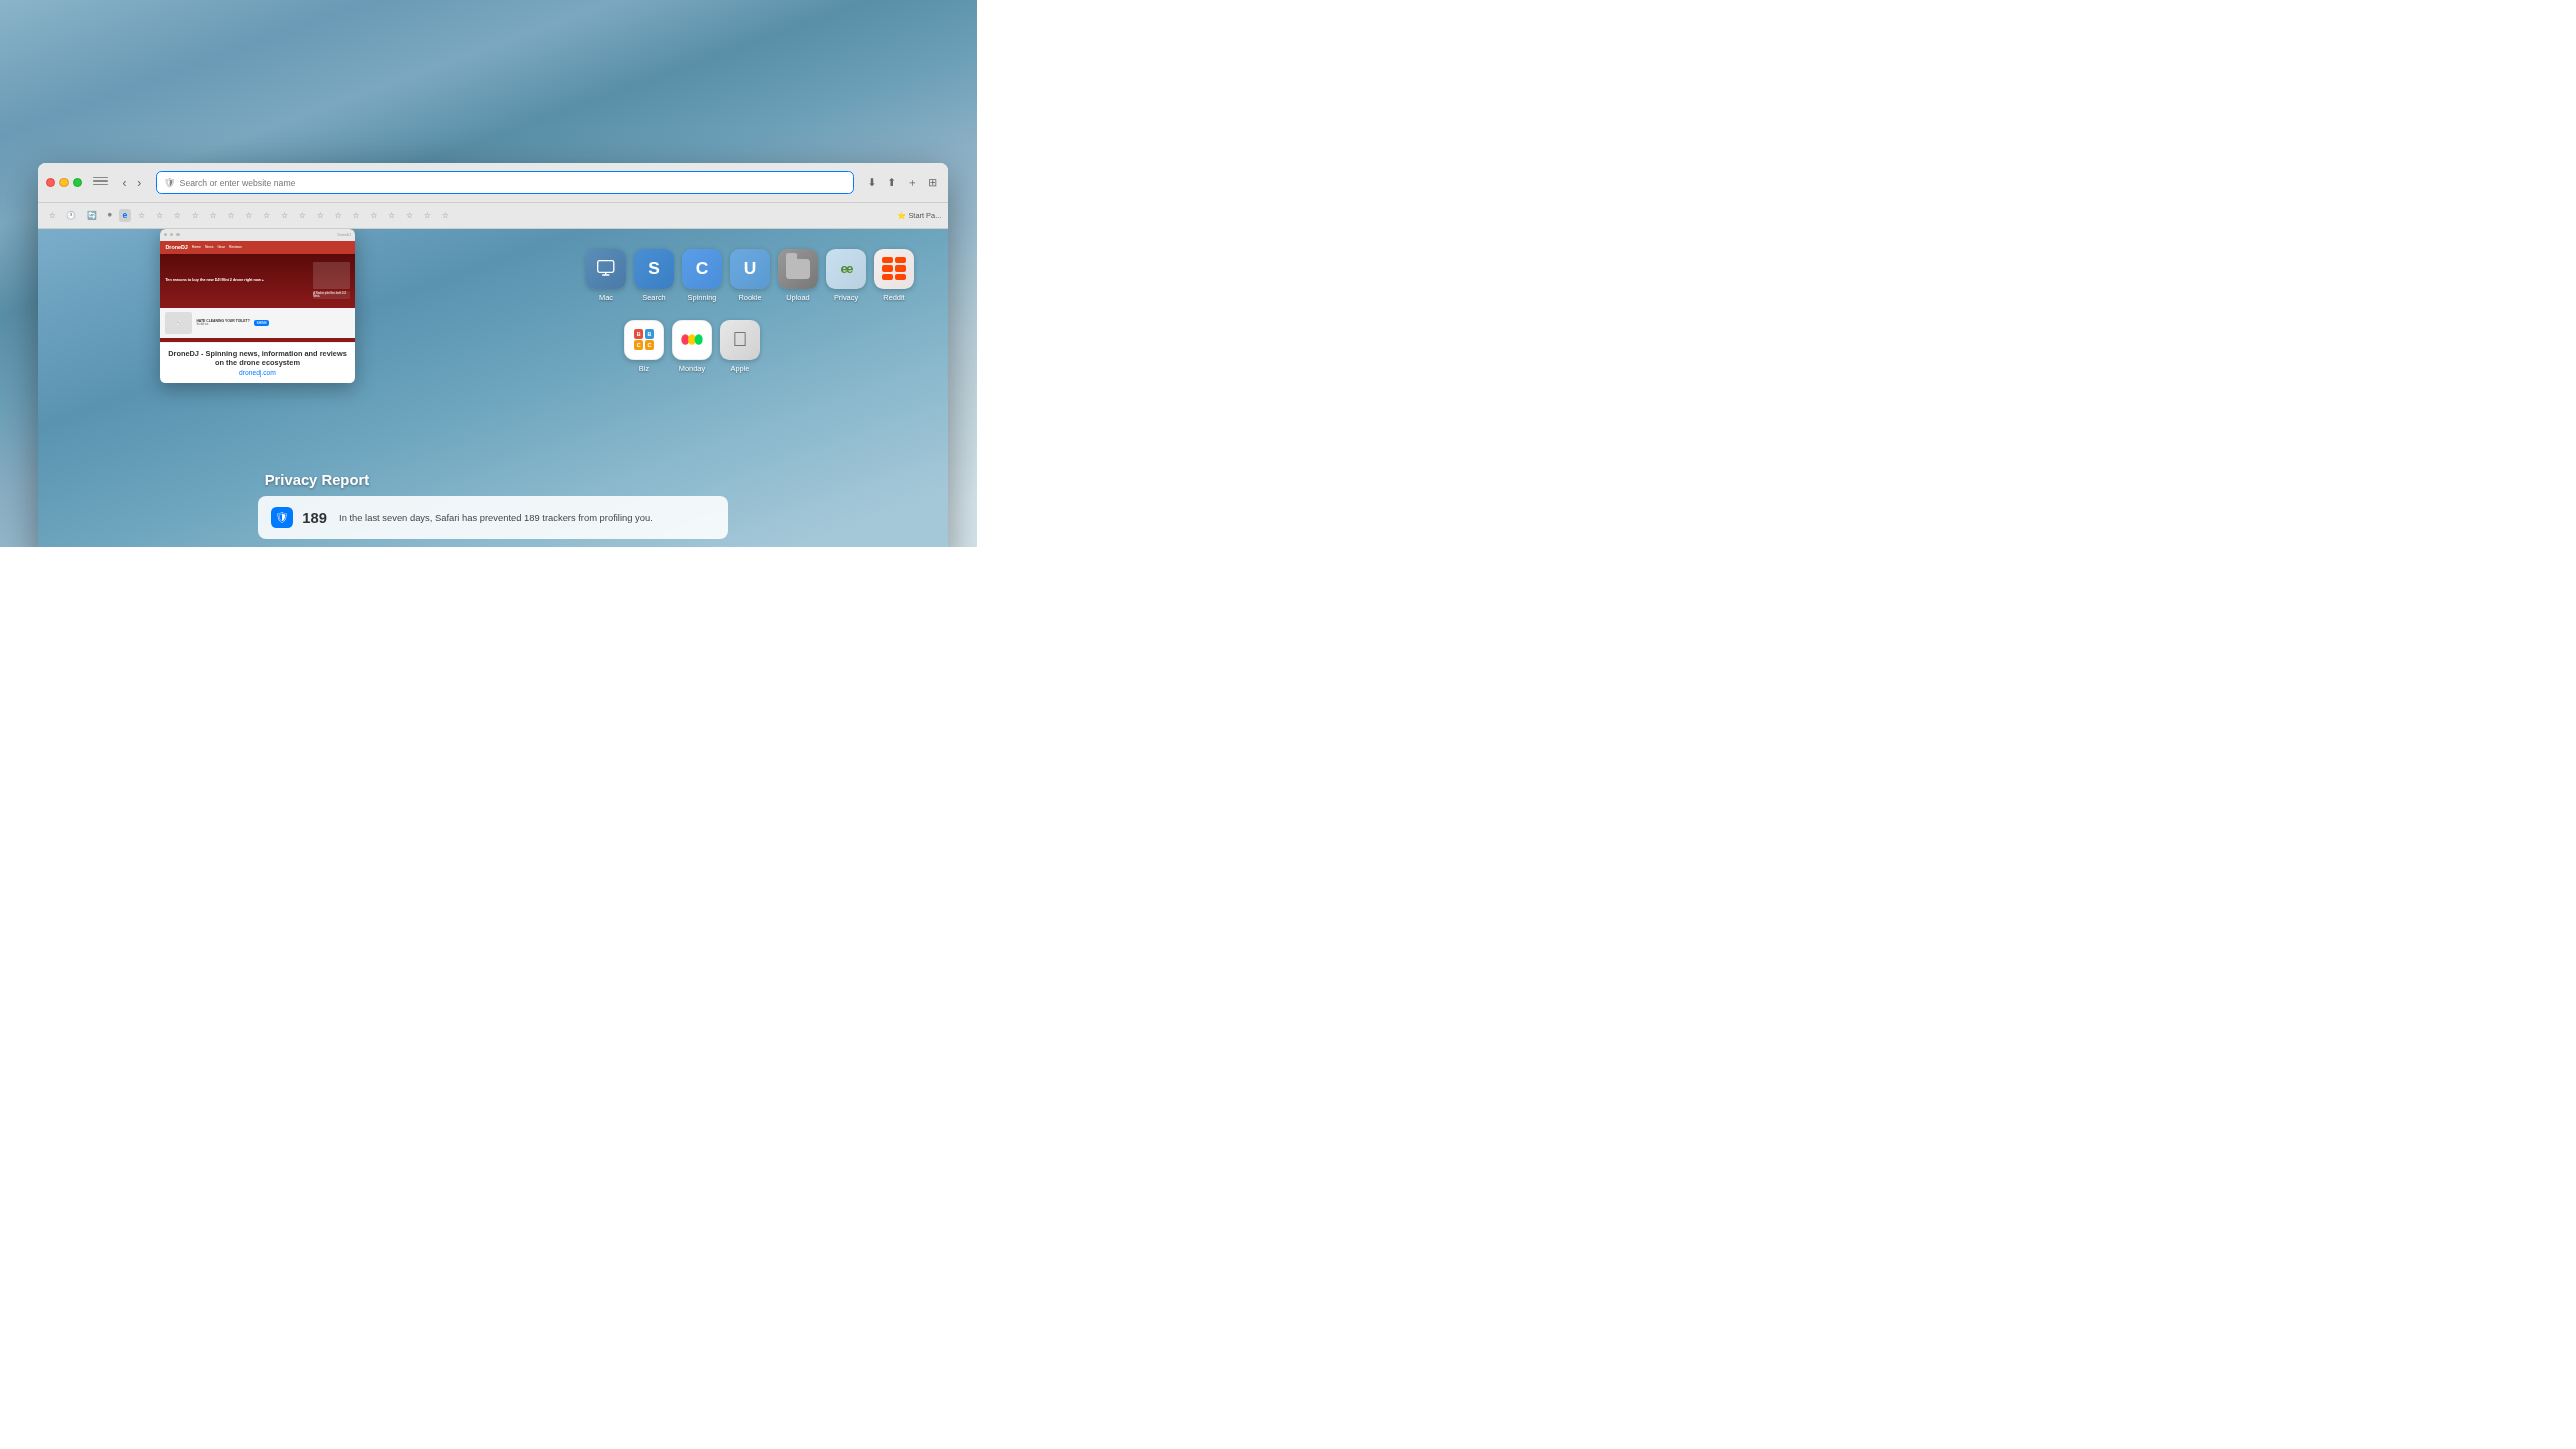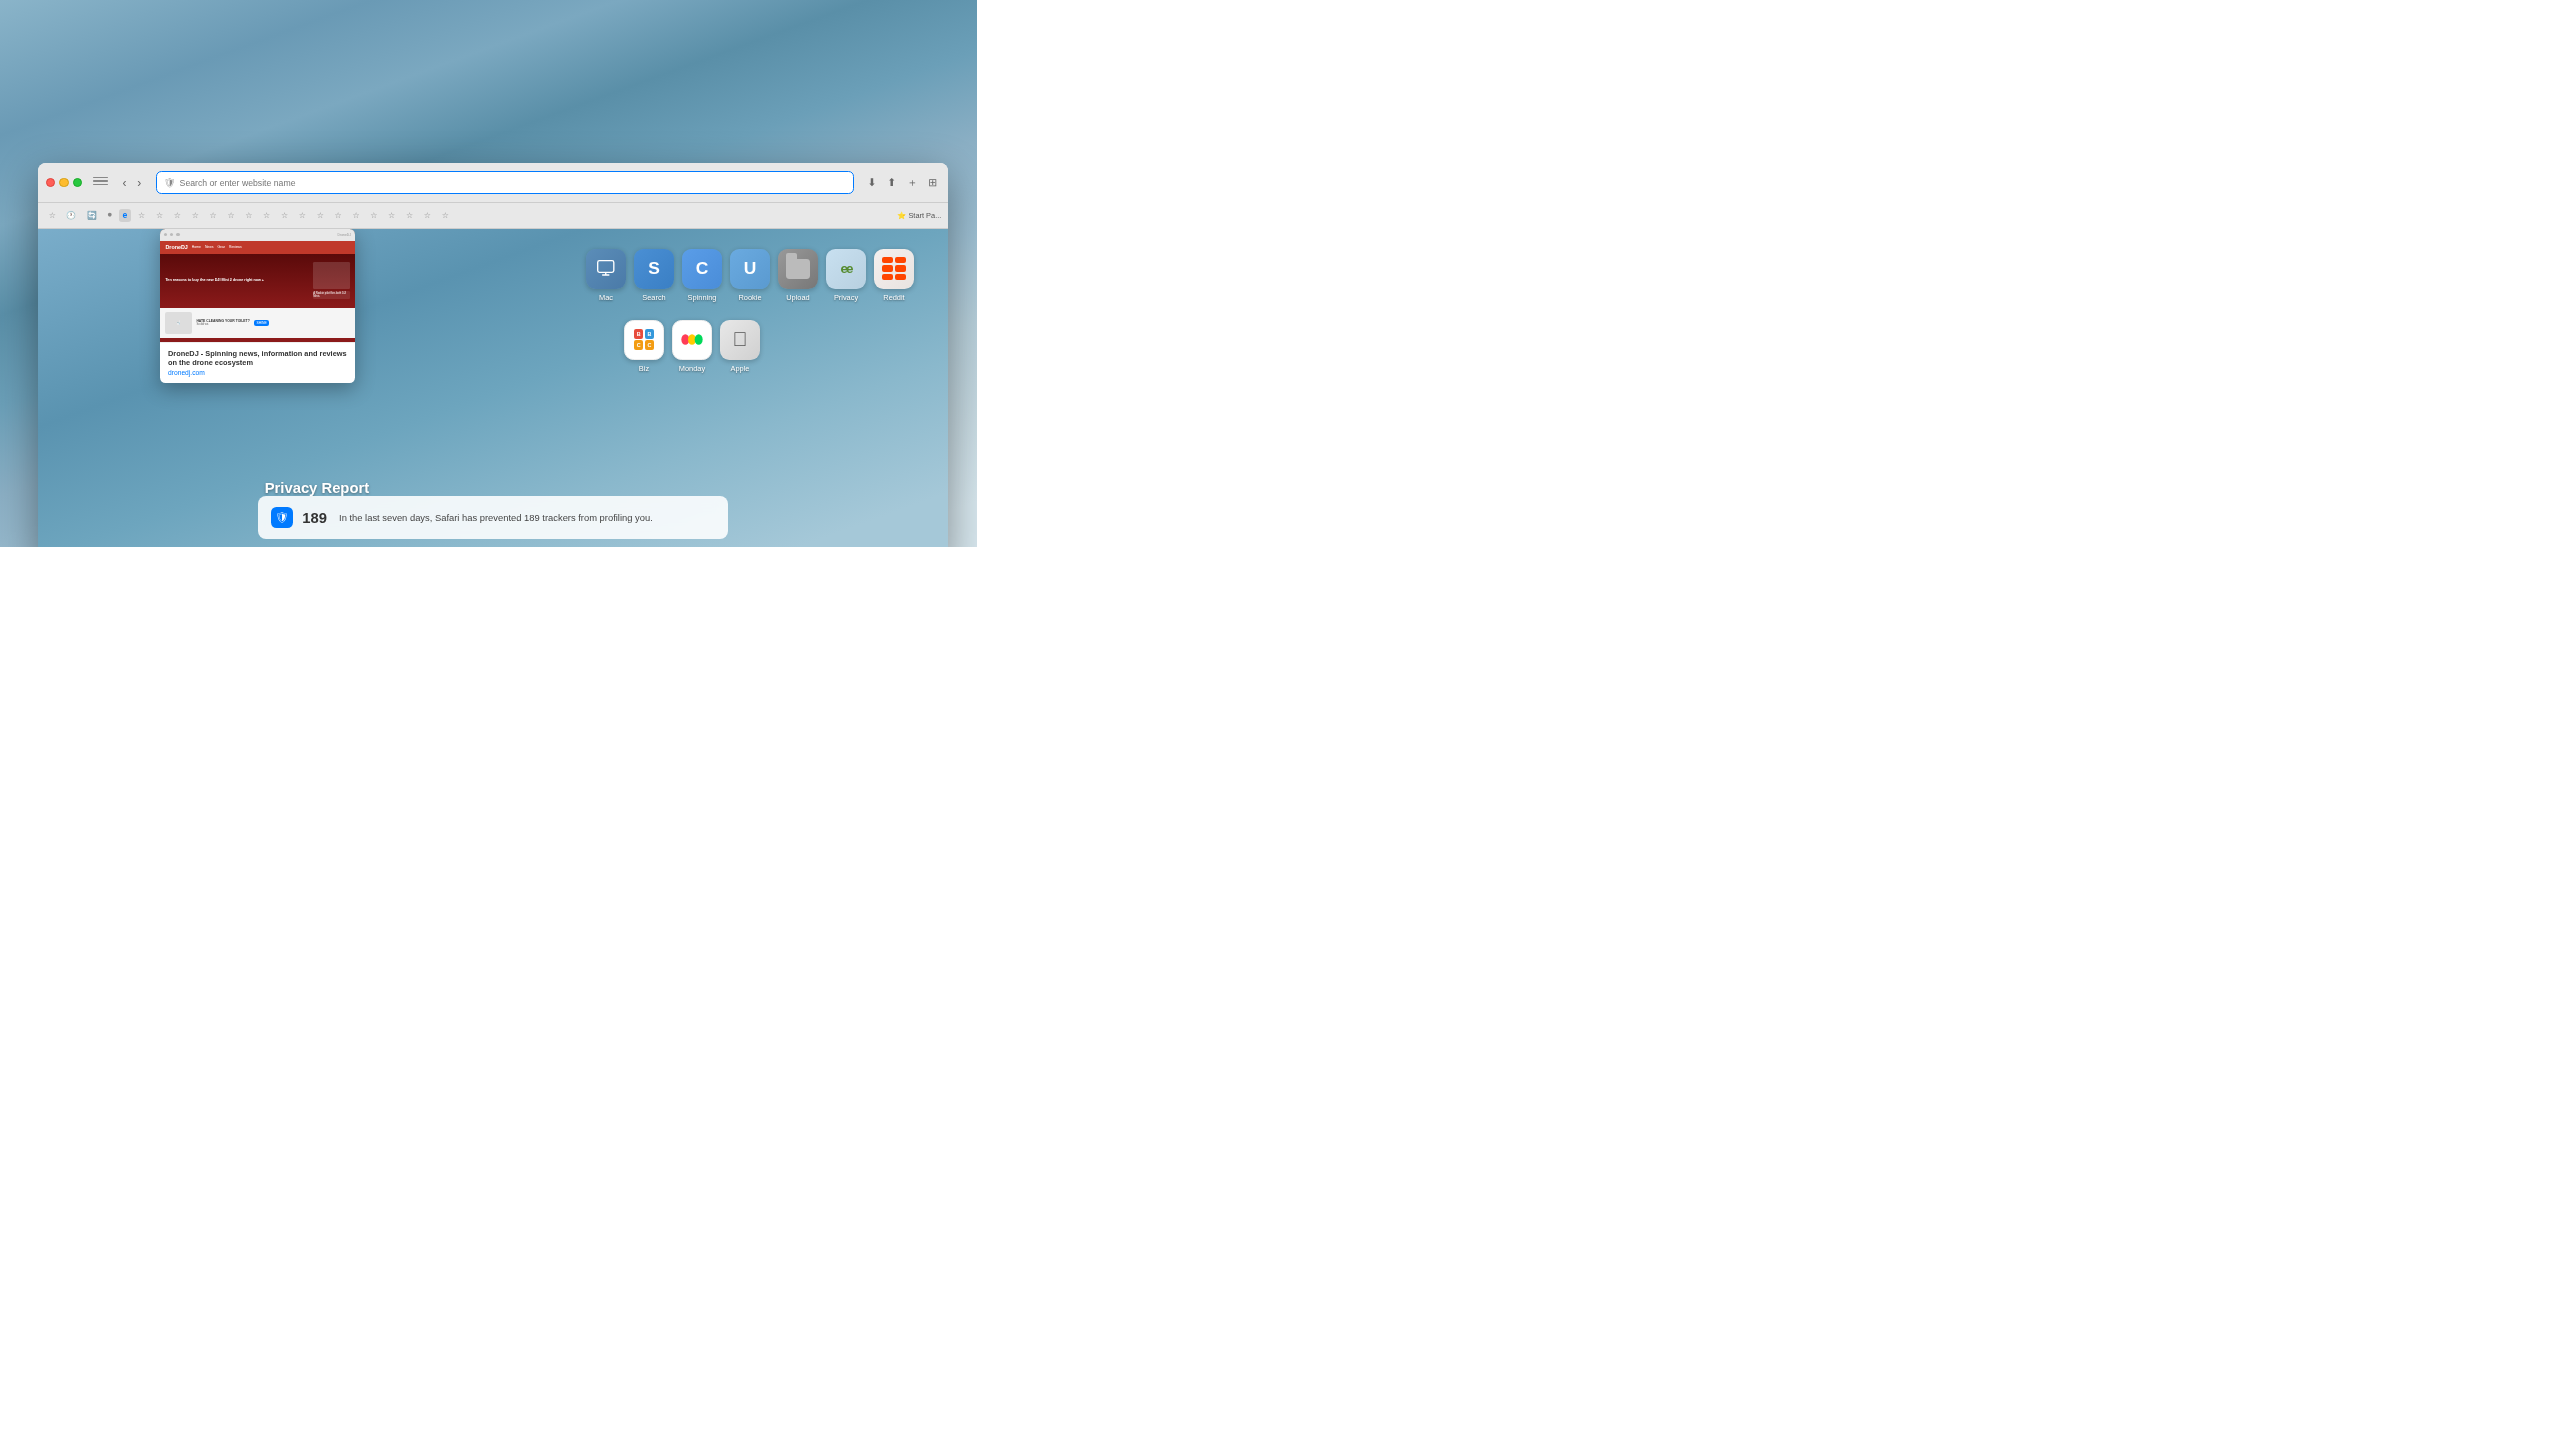--- a/index.html
+++ b/index.html
@@ -291,20 +291,21 @@
 
     .preview-shine-text {
       font-size: 3.4px;
       color: #333;
       font-weight: 600;
     }
 
     .tab-preview-info {
       padding: 6.7px 8px;
       border-top: 0.7px solid #eee;
+      text-align: center;
     }
 
     .tab-preview-title {
       font-size: 7.4px;
       font-weight: 600;
       color: #333;
       margin-bottom: 2px;
     }
 
     .tab-preview-url {
@@ -359,21 +360,21 @@
       transform: translateX(-50%);
       width: 470px;
       z-index: 5;
     }
 
     .privacy-title {
       font-size: 14.8px;
       font-weight: 600;
       color: white;
       text-shadow: 0 0.7px 2.7px rgba(0,0,0,0.4);
-      margin-bottom: 0;
+      margin-bottom: 8px;
       padding-left: 6.7px;
     }
 
     .privacy-card {
       background: rgba(255,255,255,0.88);
       border-radius: 8px;
       padding: 10.7px 13.4px;
       display: flex;
       align-items: center;
       gap: 9.4px;

